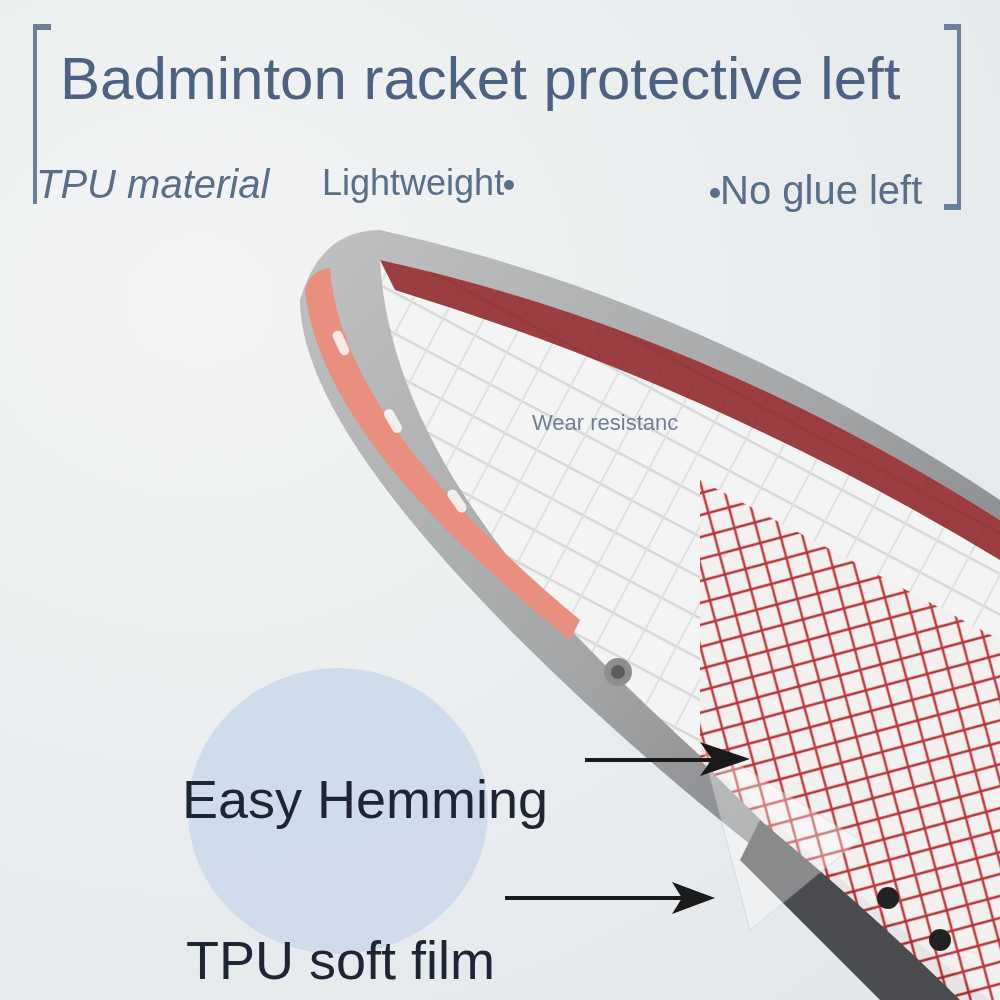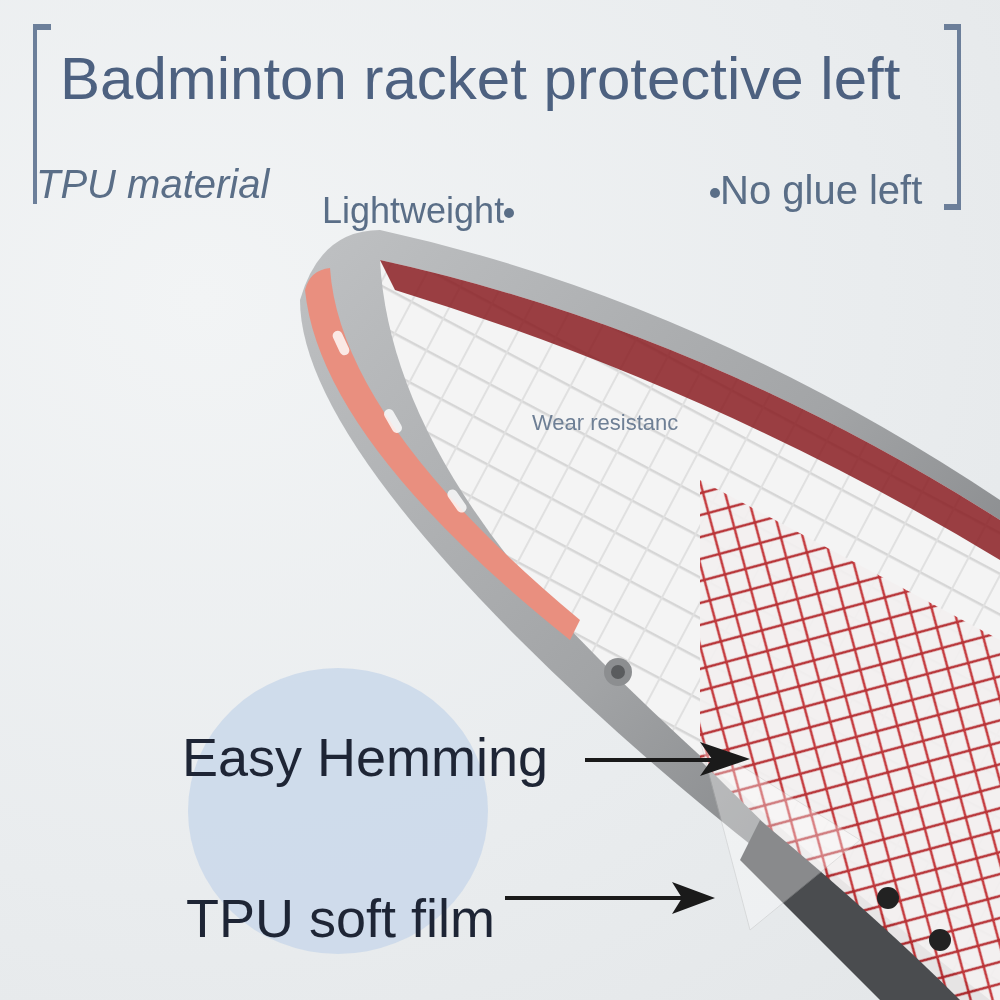--- a/index.html
+++ b/index.html
@@ -8,25 +8,25 @@
     font-family: "Liberation Sans", sans-serif; }
   .abs { position:absolute; }
   .title { left:60px; top:44px; font-size:60px; color:#4d6180; letter-spacing:0; white-space:nowrap; }
   .bracket-left { left:33px; top:24px; width:4px; height:180px; background:#6c7f9a; }
   .bracket-left-top { left:33px; top:24px; width:18px; height:6px; background:#6c7f9a; }
   .bracket-right { left:957px; top:24px; width:4px; height:186px; background:#6c7f9a; }
   .bracket-right-top { left:944px; top:24px; width:17px; height:6px; background:#6c7f9a; }
   .bracket-right-bot { left:944px; top:204px; width:17px; height:6px; background:#6c7f9a; }
   .feature { font-size:40px; color:#5a6e87; white-space:nowrap; }
   .feat1 { left:36px; top:162px;font-style:italic; }
-  .feat2 { left:322px; top:162px; font-size:36px;margin-top:28px; }
+  .feat2 { left:322px; top:162px; font-size:36px; }
   .feat3 { left:710px; top:160px;margin-top:8px; }
   .dot { display:inline-block; width:10px; height:10px; background:#5a6e87; border-radius:50%; vertical-align:middle; }
   .circle { left:188px; top:668px; width:300px; height:286px; border-radius:50%; background:#ccd9ea; opacity:0.9; }
-  .label-big { font-size:54px; color:#1e2535; white-space:nowrap; }
+  .label-big { font-size:54px; color:#1e2535; white-space:nowrap;margin-top:42px; }
   .lbl1 { left:182px; top:726px; }
   .lbl2 { left:186px; top:887px; }
   .wear { left:532px; top:410px; font-size:22px; color:#6e7f95; white-space:nowrap;text-align:right; }
   svg.racket { position:absolute; left:0; top:0; }
 </style>
 </head>
 <body>
 
 <svg class="racket" width="1000" height="1000" viewBox="0 0 1000 1000">
   <defs>

